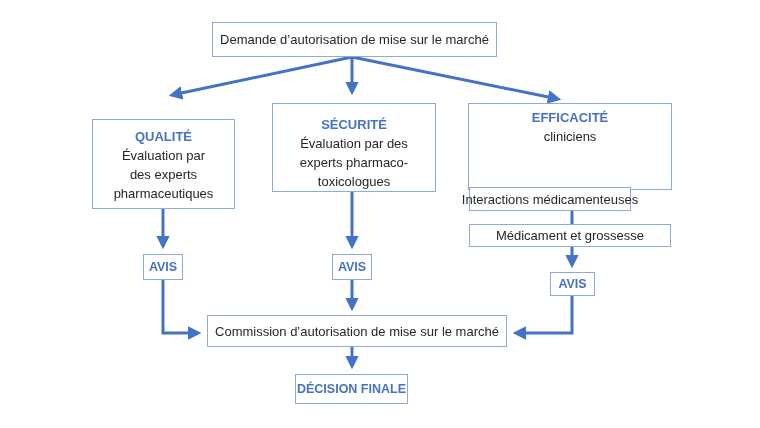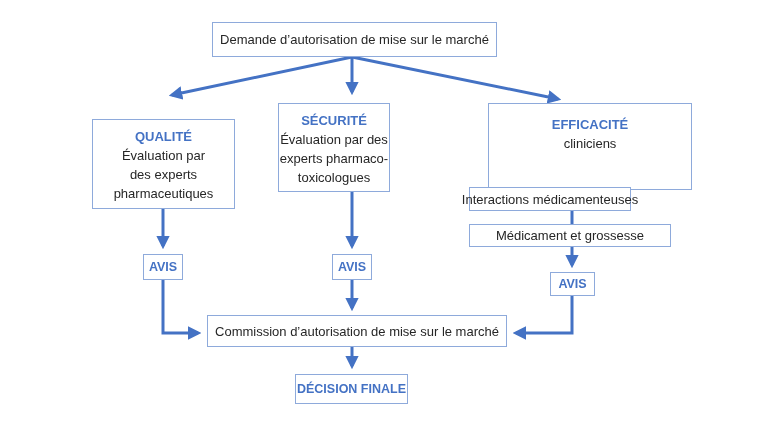--- a/index.html
+++ b/index.html
@@ -82,28 +82,28 @@
     <span>Demande d’autorisation de mise sur le marché</span>
   </div>
 
   <div class="box branch" style="left:92px;top:103px;width:143px;height:90px;margin-top:16px;">
     <div class="branch-title">QUALITÉ</div>
     <div class="branch-line">Évaluation par</div>
     <div class="branch-line">des experts</div>
     <div class="branch-line">pharmaceutiques</div>
   </div>
 
-  <div class="box branch" style="left:278px;top:103px;width:112px;height:89px;">
+  <div class="box branch" style="left:272px;top:103px;width:164px;height:89px;justify-content:flex-end;">
     <div class="branch-title">SÉCURITÉ</div>
     <div class="branch-line">Évaluation par des</div>
     <div class="branch-line">experts pharmaco-</div>
     <div class="branch-line">toxicologues</div>
   </div>
 
-  <div class="box branch" style="left:468px;top:103px;width:204px;height:87px;padding-top:11px;margin-left:20px;">
+  <div class="box branch" style="left:468px;top:103px;width:204px;height:87px;padding-top:4px;">
     <div class="branch-title">EFFICACITÉ</div>
     <div class="branch-line">cliniciens</div>
   </div>
 
   <div class="box label13" style="left:469px;top:187px;width:162px;height:24px;">
     <span>Interactions médicamenteuses</span>
   </div>
   <div class="box label13" style="left:469px;top:224px;width:202px;height:23px;">
     <span>Médicament et grossesse</span>
   </div>

